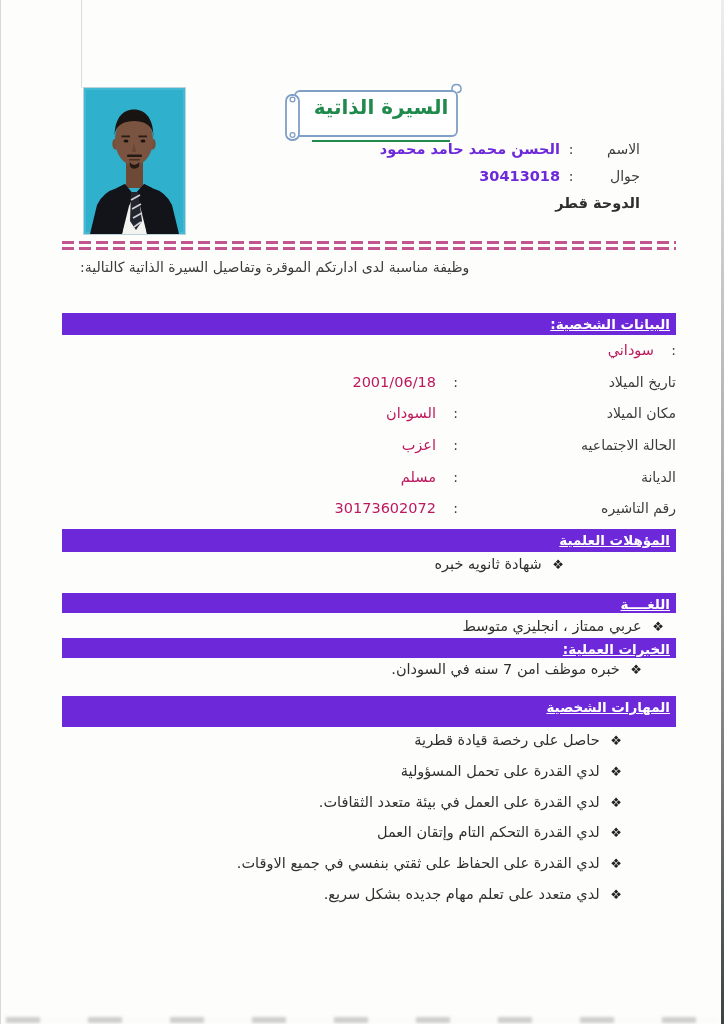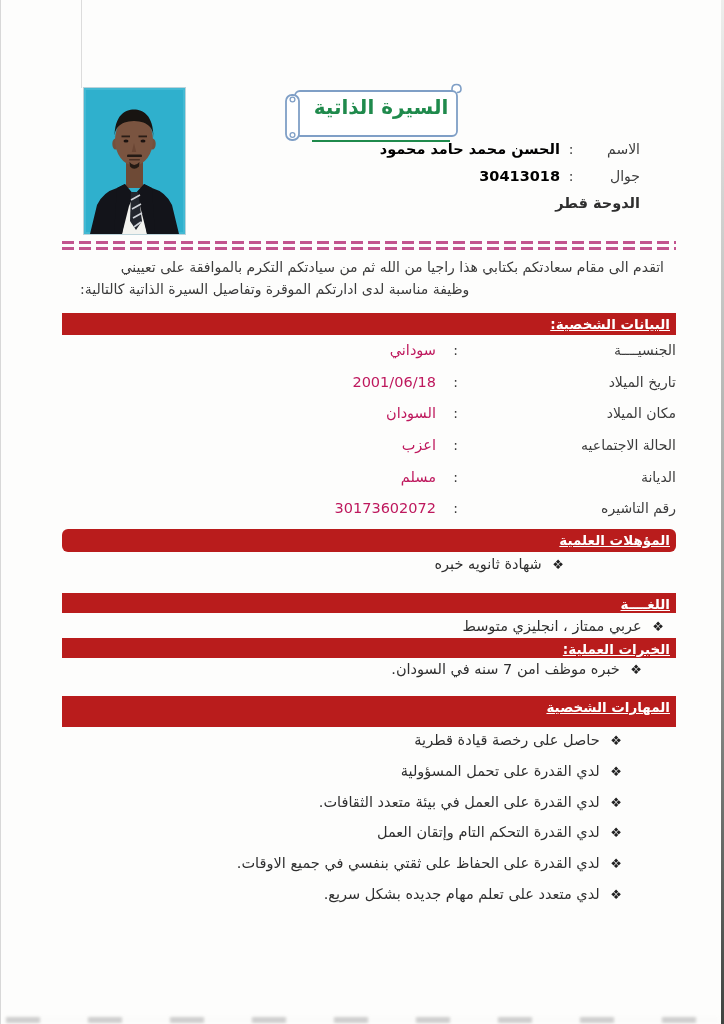--- a/index.html
+++ b/index.html
@@ -25,39 +25,39 @@
   .banner .title{
     position:absolute;left:22px;right:8px;top:13px;text-align:center;
     font-size:20px;font-weight:bold;color:#1f8a4c;direction:rtl;
   }
   .banner .title span{display:inline-block;border-bottom:2px solid #1f8a4c;padding:0 2px 21px 2px;}
   
   .contact{position:absolute;right:84px;top:141px;width:380px;direction:rtl;}
   .contact .crow{display:flex;align-items:flex-start;height:27px;font-size:14px;}
   .contact .clabel{flex:0 0 58px;white-space:nowrap;color:#3d3d3d;}
   .contact .ccolon{flex:0 0 22px;text-align:center;color:#3d3d3d;}
-  .contact .cvalue{font-weight:bold;white-space:nowrap;color:#000000;font-size:14.5px;}
+  .contact .cvalue{font-weight:bold;white-space:nowrap;color:#6d28d9;font-size:14.5px;}
   .contact .cloc{font-weight:bold;color:#2e2e2e;font-size:14.5px;white-space:nowrap;}
   
   .divider{position:absolute;left:62px;width:614px;top:241px;height:10px;}
   .divider .dline{height:3.4px;
     background:repeating-linear-gradient(90deg,#c2548e 0 12px,rgba(0,0,0,0) 12px 17px);}
   .divider .dgap{height:2.6px;}
   
   .intro{position:absolute;left:80px;width:584px;top:256px;direction:rtl;
     font-size:14px;line-height:22px;color:#3b3b3b;}
   .intro .l1{text-align:right;}
   .intro .l2{text-align:left;}
   
-  .bar{position:absolute;left:62px;width:614px;background:#b91c1c;
+  .bar{position:absolute;left:62px;width:614px;background:#6d28d9;
     color:#ffffff;font-weight:bold;font-size:13.5px;direction:rtl;
     box-sizing:border-box;padding:3px 6px 0 0;}
   .bar u{text-decoration:underline;}
   .bar-personal{top:313px;height:22px;}
-  .bar-qual{top:529px;height:23px;border-radius:6px;}
+  .bar-qual{top:529px;height:23px;}
   .bar-lang{top:593px;height:20px;}
   .bar-exp{top:638px;height:20px;}
   .bar-skills{top:696px;height:31px;}
   
   .pdata{position:absolute;left:62px;width:614px;top:334px;direction:rtl;}
   .pdata .prow{display:flex;align-items:center;height:31.7px;font-size:14px;}
   .pdata .plabel{flex:0 0 218px;color:#3c3c3c;white-space:nowrap;}
   .pdata .pcolon{flex:0 0 22px;color:#3c3c3c;}
   .pdata .pvalue{color:#be185d;font-size:14.5px;white-space:nowrap;}
   
@@ -155,30 +155,28 @@
     </div>
   </div>
 
   <div class="divider">
     <div class="dline"></div>
     <div class="dgap"></div>
     <div class="dline"></div>
   </div>
 
   <div class="intro">
-    <div class="l1">اتقدم الى مقام سعادتكم بكتابي هذا راجيا من الله ثم من سيادتكم التكرم بالموافقة على تعييني</div>
     <div class="l2">وظيفة مناسبة لدى ادارتكم الموقرة وتفاصيل السيرة الذاتية كالتالية:</div>
   </div>
 
   <div class="bar bar-personal">
     <u>البيانات الشخصية:</u>
   </div>
   <div class="pdata">
     <div class="prow">
-      <span class="plabel">الجنسيــــة</span>
       <span class="pcolon">:</span>
       <span class="pvalue">سوداني</span>
     </div>
     <div class="prow">
       <span class="plabel">تاريخ الميلاد</span>
       <span class="pcolon">:</span>
       <span class="pvalue">2001/06/18</span>
     </div>
     <div class="prow">
       <span class="plabel">مكان الميلاد</span>

